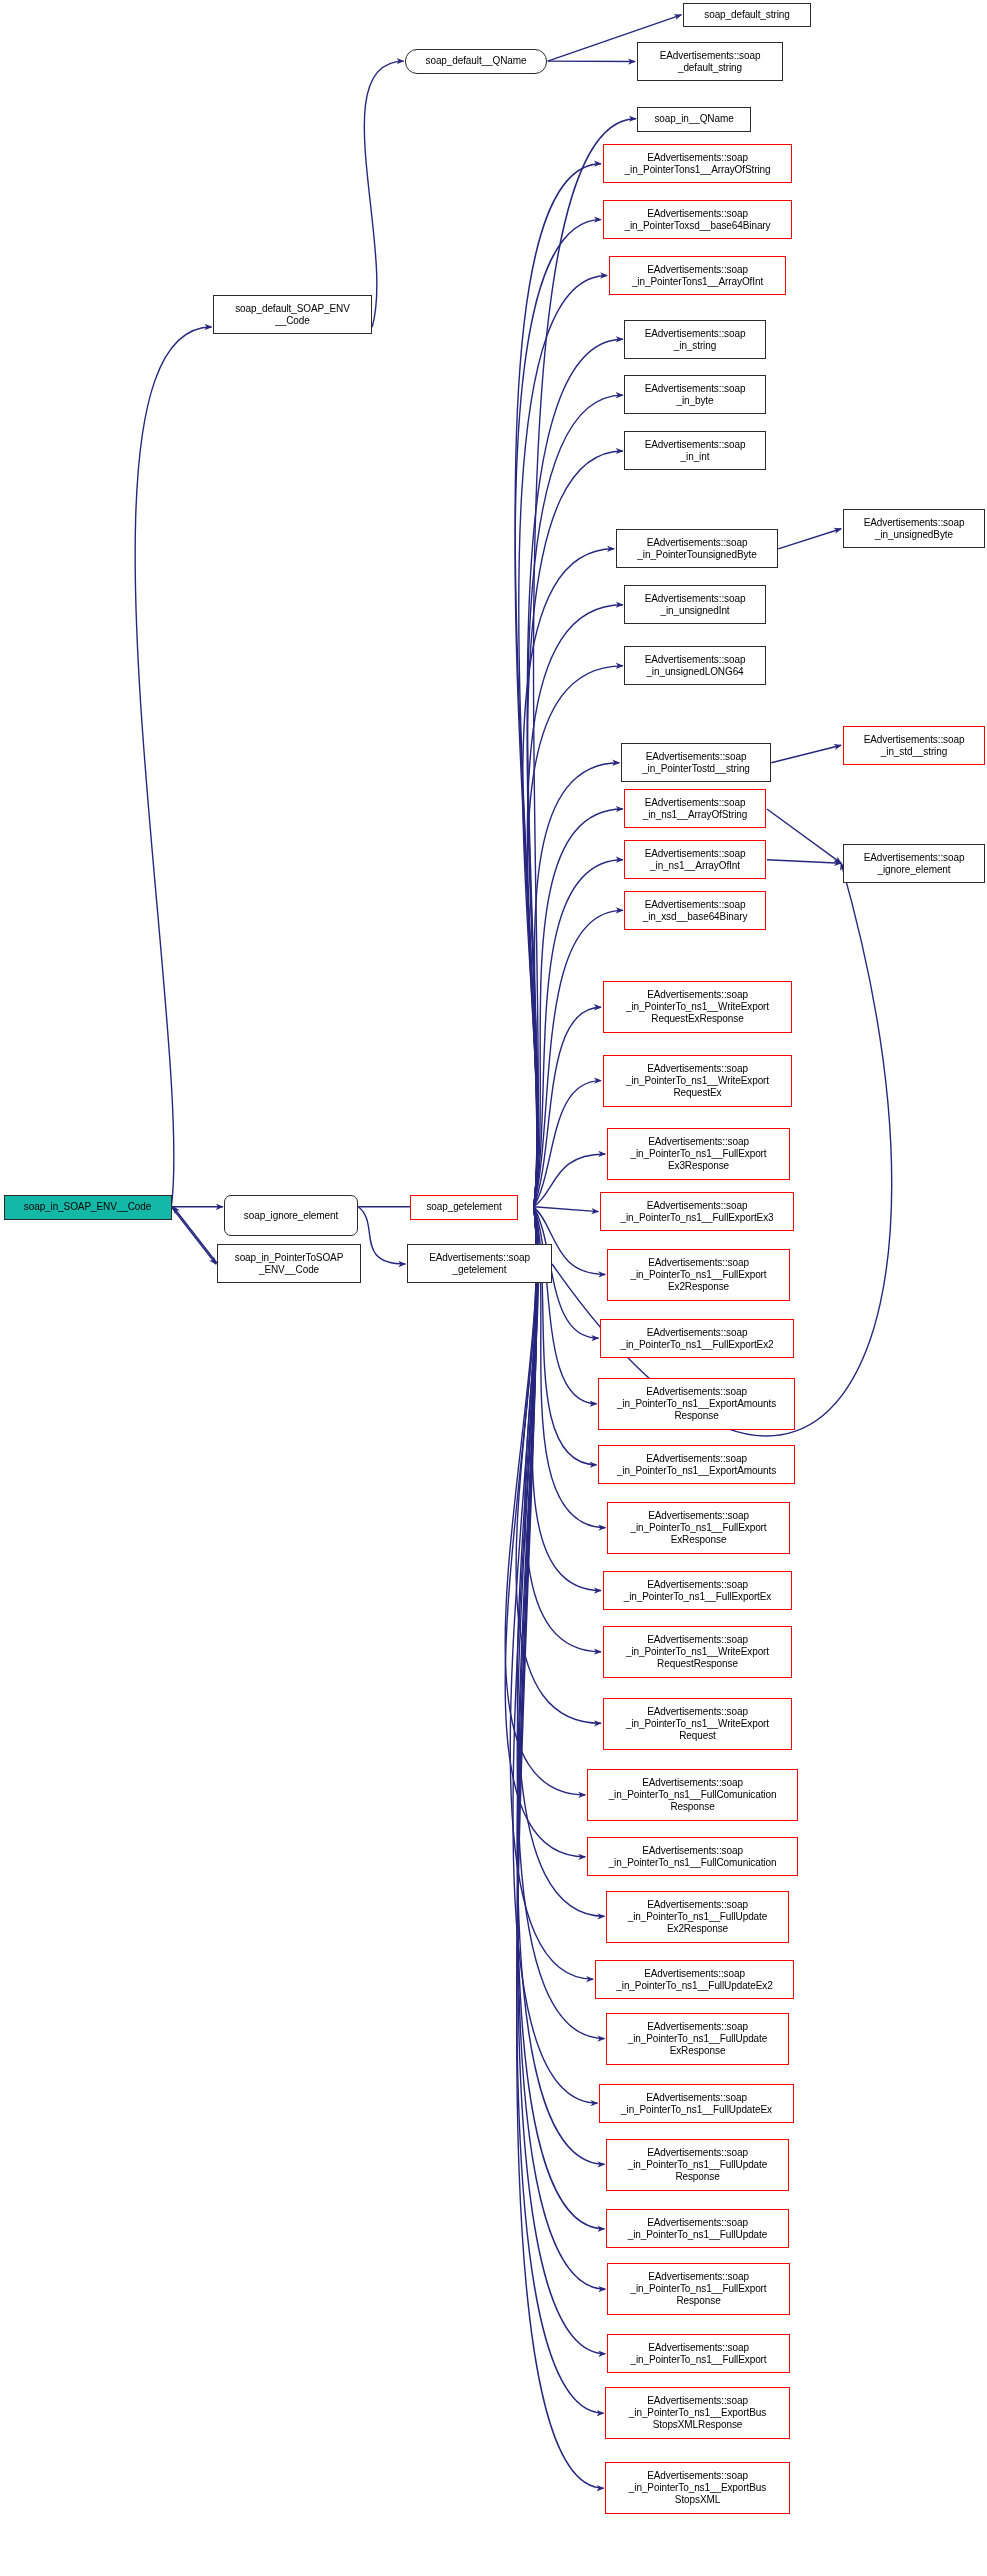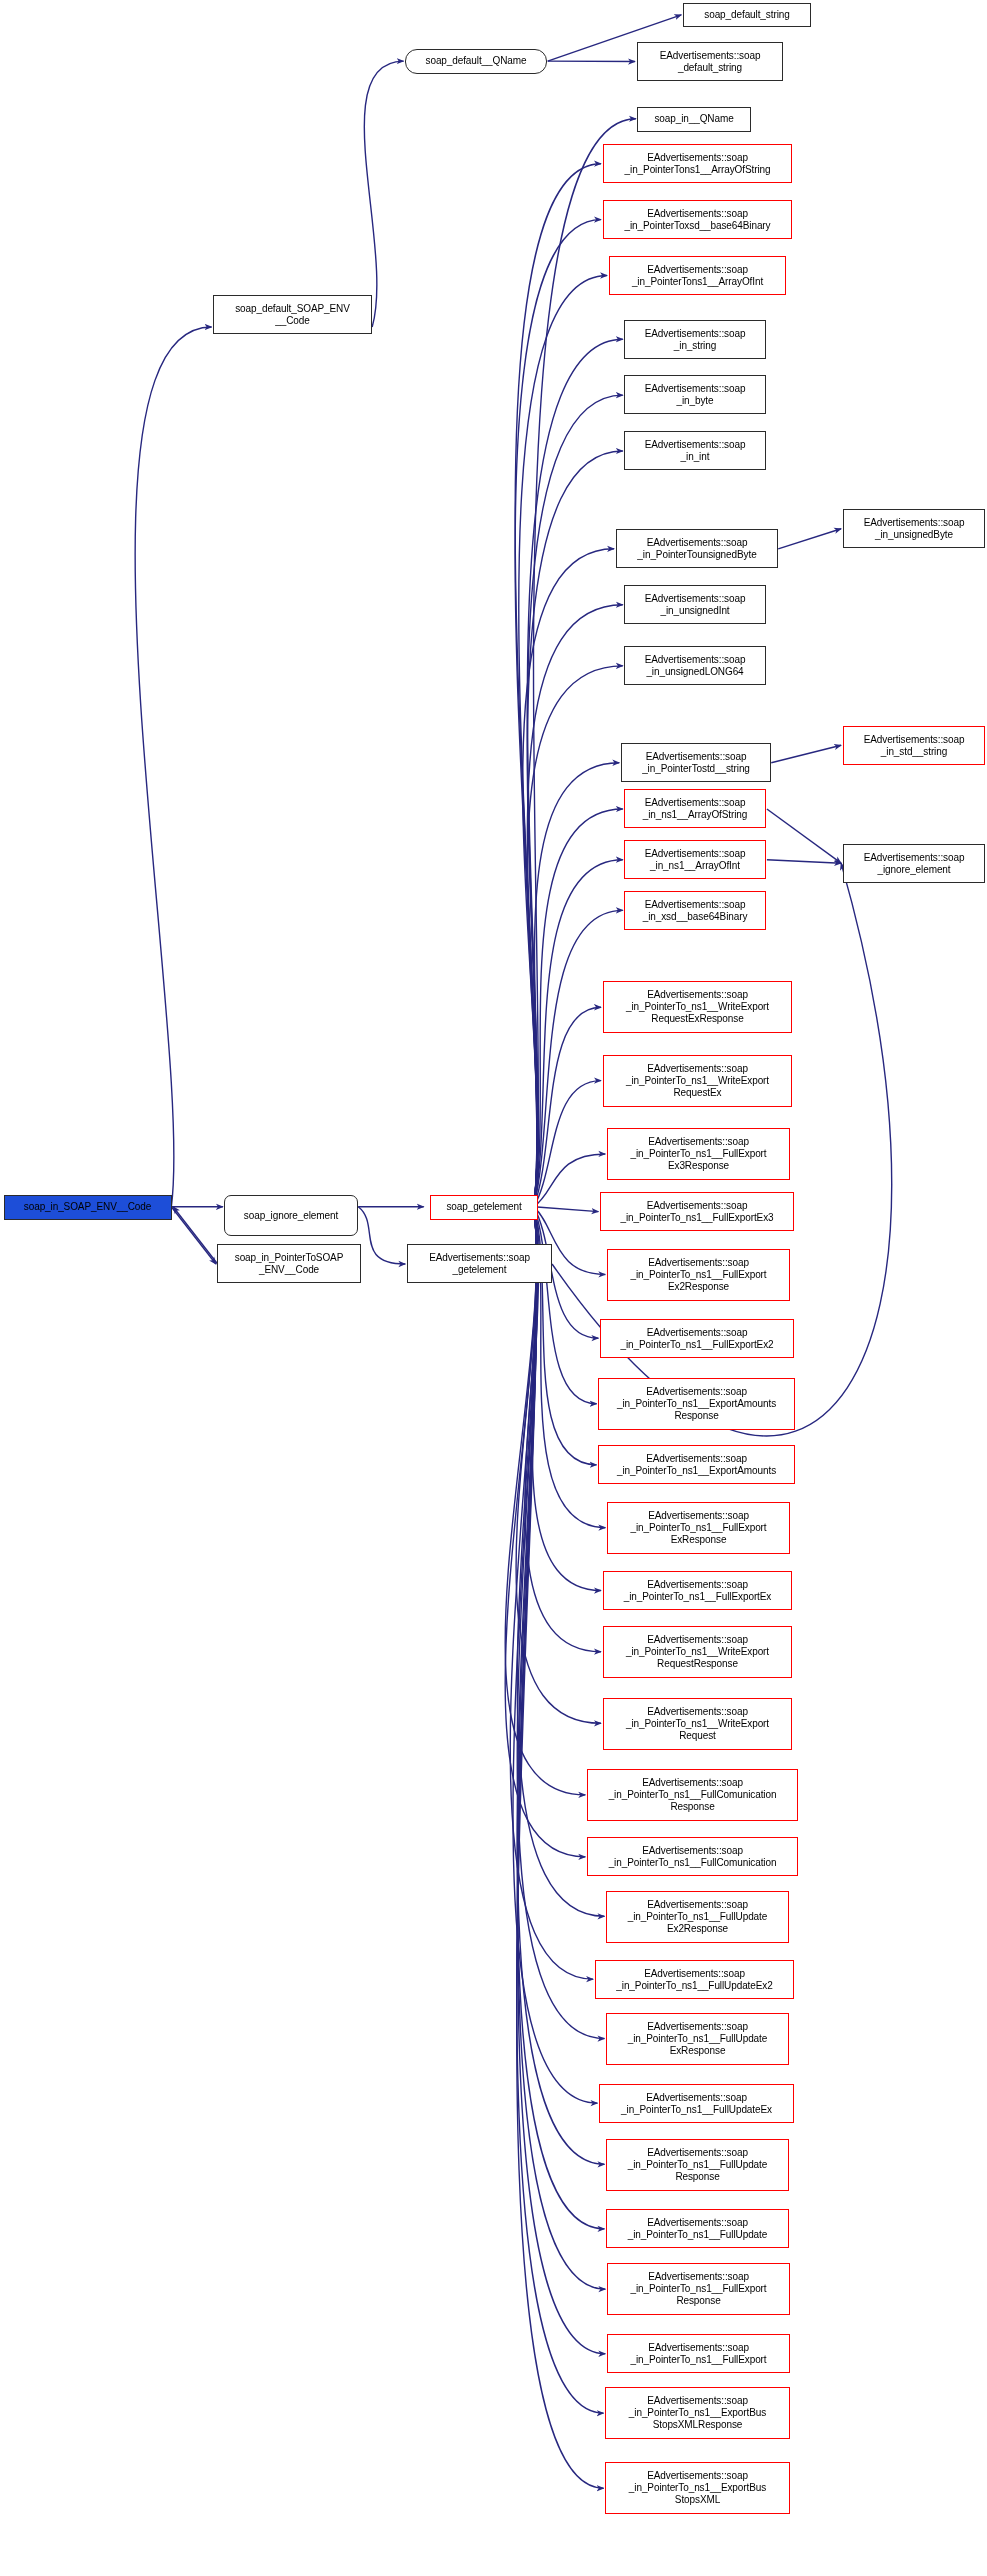--- a/index.html
+++ b/index.html
@@ -23,21 +23,21 @@
     border:0.9px solid #2b2b2b;
     color:#000000;
     font-size:10px;
     line-height:11.8px;
     letter-spacing:-0.1px;
     white-space:pre-line;
     padding:0 17px;
     z-index:3;
   }
   .node.red{border:0.9px solid #ff0000;}
-  .node.current{background:#1d4ed8;border:0.9px solid #2b2b2b;}
+  .node.current{background:#14b8a6;border:0.9px solid #2b2b2b;}
 </style>
 </head>
 <body>
 
 <div id="canvas">
   <svg id="edges" viewBox="0 0 1131 2950" xmlns="http://www.w3.org/2000/svg">
     <defs>
       <marker id="ah" markerWidth="9" markerHeight="9" refX="8" refY="4.2" orient="auto" markerUnits="userSpaceOnUse">
         <path d="M0,0.6 L9,4.2 L0,7.8 L2.4,4.2 Z" fill="#27277f"></path>
       </marker>
@@ -141,21 +141,21 @@
 _in_PointerTo_ns1__WriteExport
 RequestExResponse</div>
       <div class="node red" style="left: 603px; top: 1055px; width: 189px; height: 52px;">EAdvertisements::soap
 _in_PointerTo_ns1__WriteExport
 RequestEx</div>
       <div class="node red" style="left: 607px; top: 1128px; width: 183px; height: 52px;">EAdvertisements::soap
 _in_PointerTo_ns1__FullExport
 Ex3Response</div>
       <div class="node current" style="left: 3.5px; top: 1195px; width: 168px; height: 24.5px;">soap_in_SOAP_ENV__Code</div>
       <div class="node" style="left: 224px; top: 1195px; width: 134px; height: 41px; border-radius: 7px;">soap_ignore_element</div>
-      <div class="node red" style="left: 430px; top: 1195px; width: 108px; height: 24.5px;">soap_getelement</div>
+      <div class="node red" style="left: 410px; top: 1195px; width: 108px; height: 24.5px;">soap_getelement</div>
       <div class="node red" style="left: 600px; top: 1192px; width: 194px; height: 39px;">EAdvertisements::soap
 _in_PointerTo_ns1__FullExportEx3</div>
       <div class="node" style="left: 217px; top: 1244px; width: 144px; height: 39px;">soap_in_PointerToSOAP
 _ENV__Code</div>
       <div class="node" style="left: 407px; top: 1244px; width: 145px; height: 39px;">EAdvertisements::soap
 _getelement</div>
       <div class="node red" style="left: 607px; top: 1249px; width: 183px; height: 52px;">EAdvertisements::soap
 _in_PointerTo_ns1__FullExport
 Ex2Response</div>
       <div class="node red" style="left: 600px; top: 1319px; width: 194px; height: 39px;">EAdvertisements::soap

